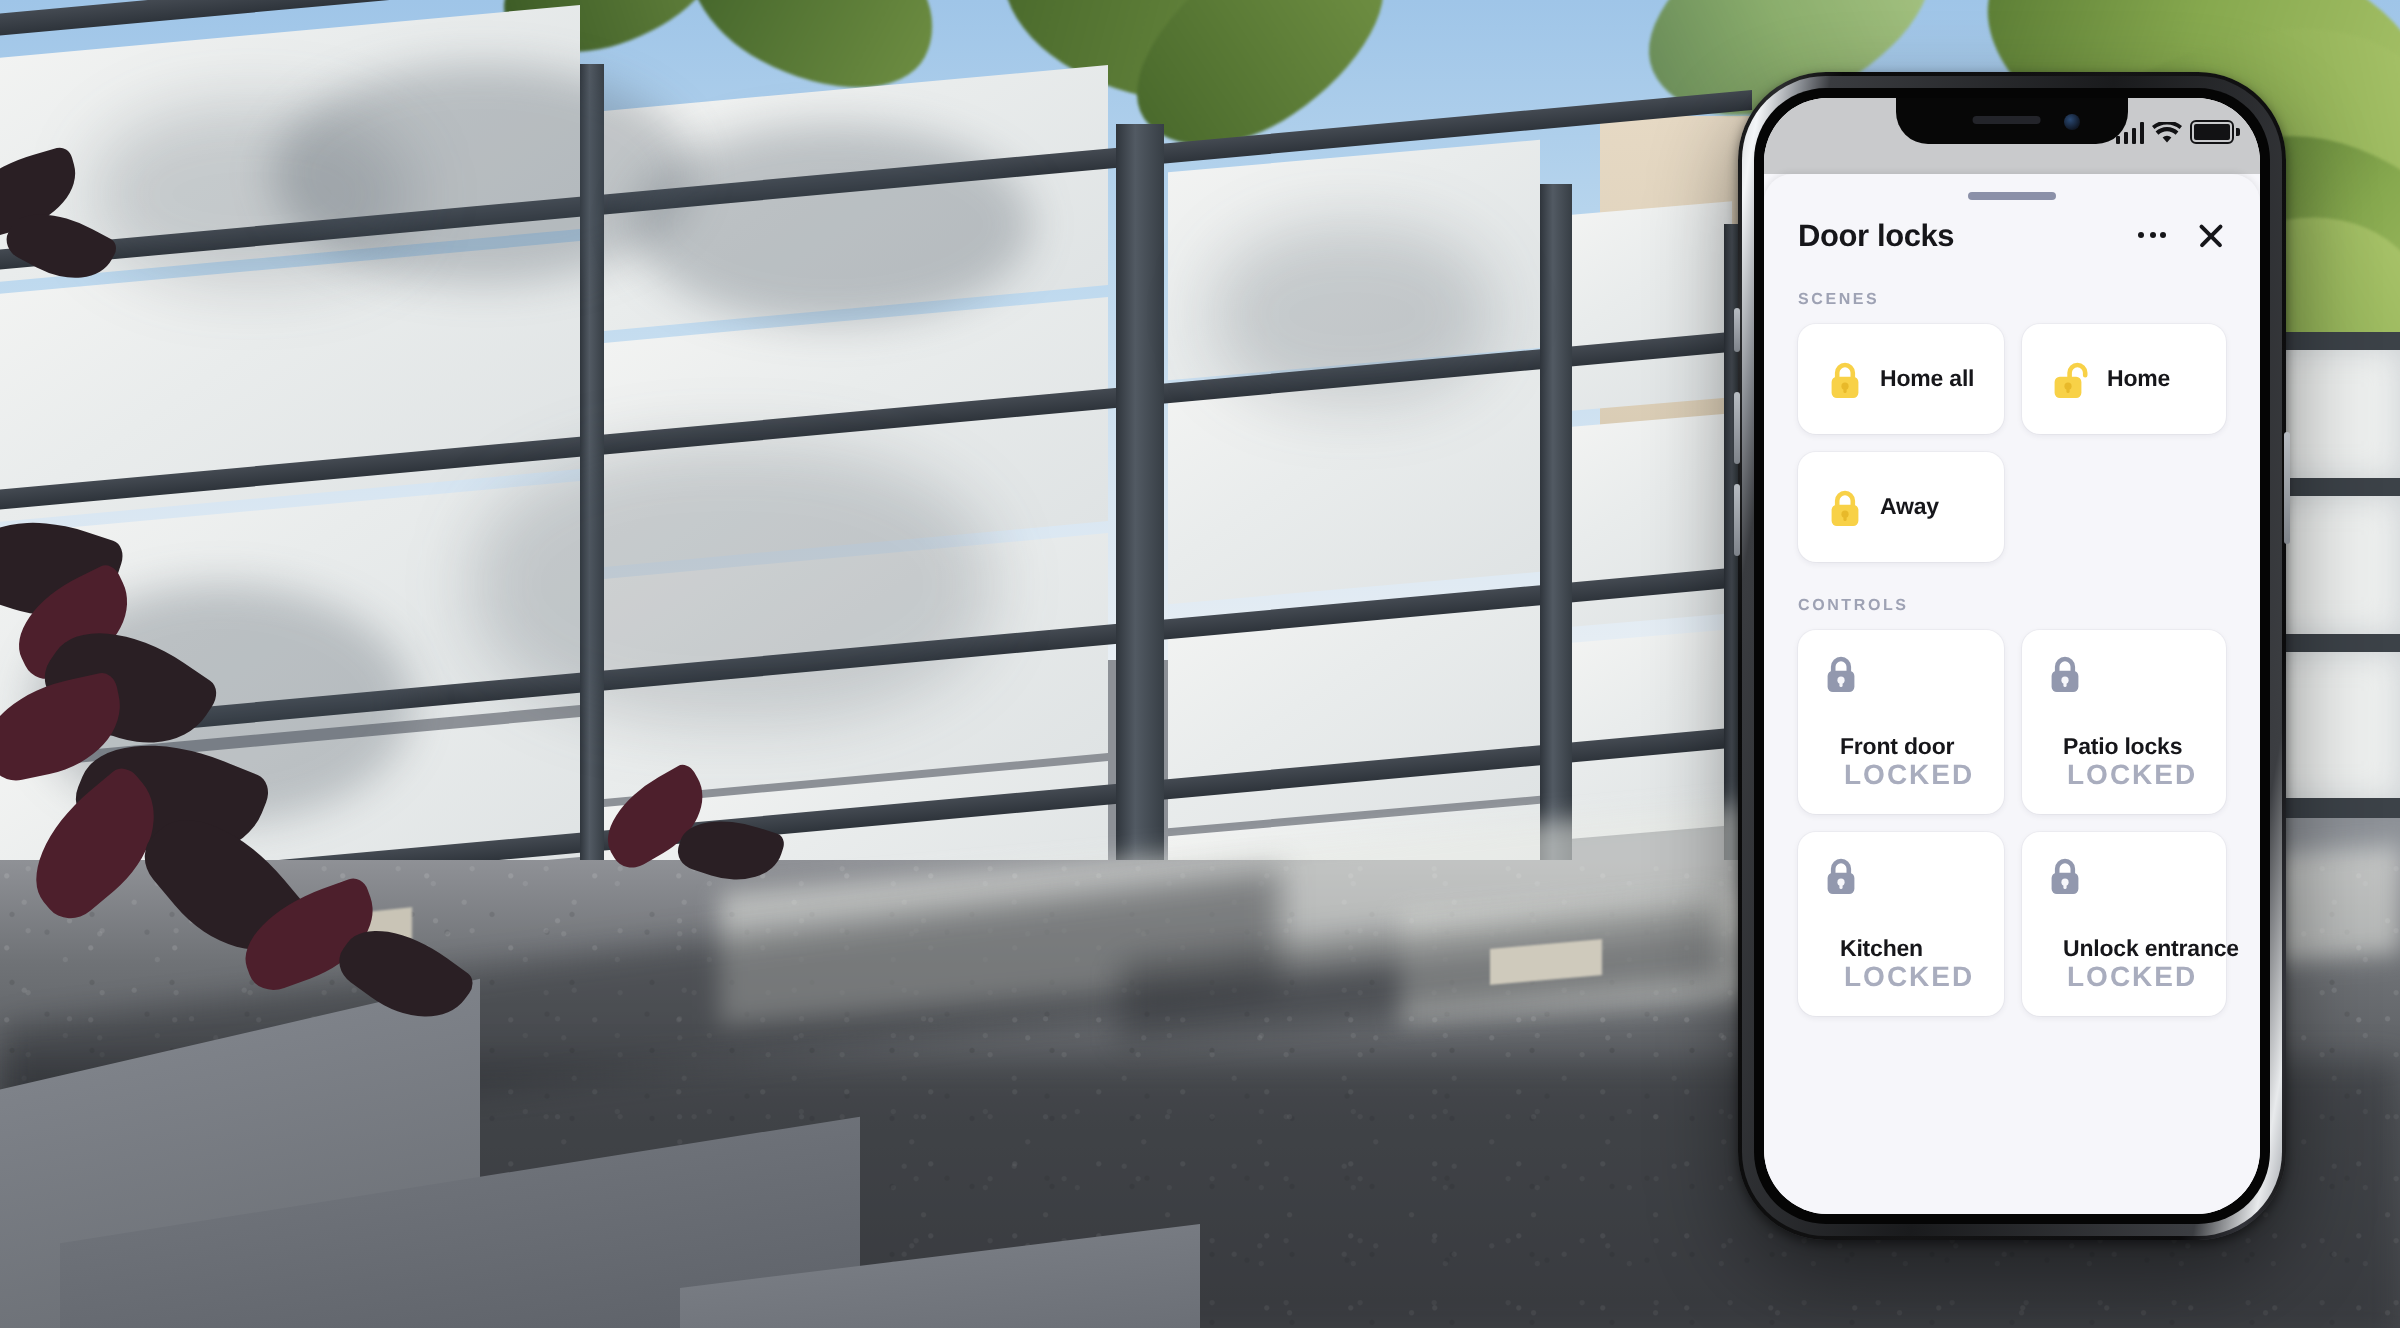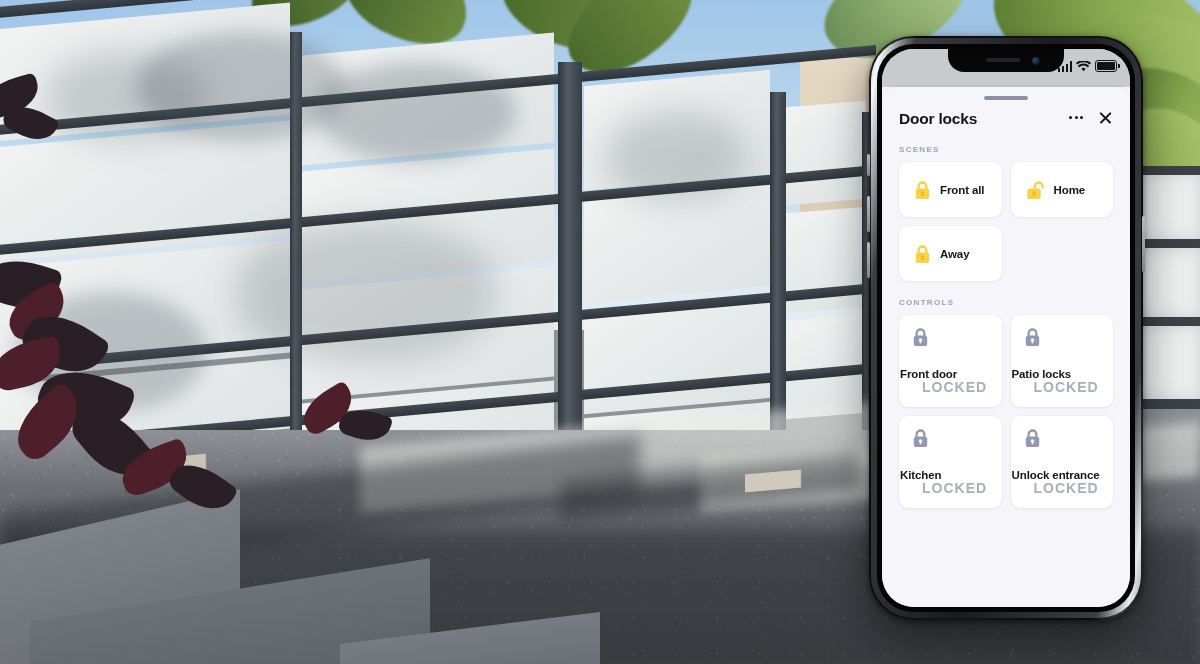--- a/index.html
+++ b/index.html
@@ -110,21 +110,21 @@
     padding:0 17px;margin:17px 0 8px 0;}
 
   .grid{display:grid;grid-template-columns:1fr 1fr;gap:9px;padding:0 17px;}
 
   .scene-card{background:#fff;border-radius:9px;height:55px;display:flex;align-items:center;
     gap:9px;padding-left:15px;box-shadow:0 1px 3px rgba(30,34,60,.07),0 0 0 .5px rgba(30,34,60,.03);}
   .scene-label{font-size:11.5px;font-weight:bold;color:#16161a;letter-spacing:-.1px;}
 
   .ctrl-card{background:#fff;border-radius:9px;height:92px;position:relative;
     box-shadow:0 1px 3px rgba(30,34,60,.07),0 0 0 .5px rgba(30,34,60,.03);padding:12px 13px;box-sizing:border-box;}
-  .ctrl-name{position:absolute;left:1px;bottom:27px;font-size:11.5px;font-weight:bold;color:#16161a;letter-spacing:-.1px;white-space:nowrap;}
+  .ctrl-name{position:absolute;left:21px;bottom:27px;font-size:11.5px;font-weight:bold;color:#16161a;letter-spacing:-.1px;white-space:nowrap;}
   .ctrl-state{position:absolute;left:23px;bottom:12px;font-size:14px;font-weight:bold;letter-spacing:1px;color:#a9adbe;}
 
   
   .lock{display:block;}
 </style>
 </head>
 <body>
 
 <div class="stage">
 
@@ -281,21 +281,21 @@
         <div class="section-label">SCENES</div>
         <div class="grid">
 
           <div class="scene-card">
             <svg class="lock" width="17" height="20" viewBox="0 0 17 20">
               <path d="M4.6 9V6.4a3.9 3.9 0 0 1 7.8 0V9" fill="none" stroke="#f8d147" stroke-width="2.3" stroke-linecap="round"></path>
               <rect x="1.8" y="8.4" width="13.4" height="10.6" rx="2.6" fill="#f8d147"></rect>
               <circle cx="8.5" cy="13.1" r="1.8" fill="#e8b92a"></circle>
               <rect x="7.7" y="13.1" width="1.6" height="3.4" rx=".8" fill="#e8b92a"></rect>
             </svg>
-            <div class="scene-label">Front all</div>
+            <div class="scene-label">Home all</div>
           </div>
 
 
           <div class="scene-card">
             <svg class="lock" width="19" height="20" viewBox="0 0 19 20">
               <path d="M4.6 9V6.4a3.9 3.9 0 0 1 7.8 0v1.2" fill="none" stroke="#f8d147" stroke-width="2.3" stroke-linecap="round" transform="translate(4.2,0)"></path>
               <rect x="1.3" y="8.4" width="13.4" height="10.6" rx="2.6" fill="#f8d147"></rect>
               <circle cx="8" cy="13.1" r="1.8" fill="#e8b92a"></circle>
               <rect x="7.2" y="13.1" width="1.6" height="3.4" rx=".8" fill="#e8b92a"></rect>
             </svg>

